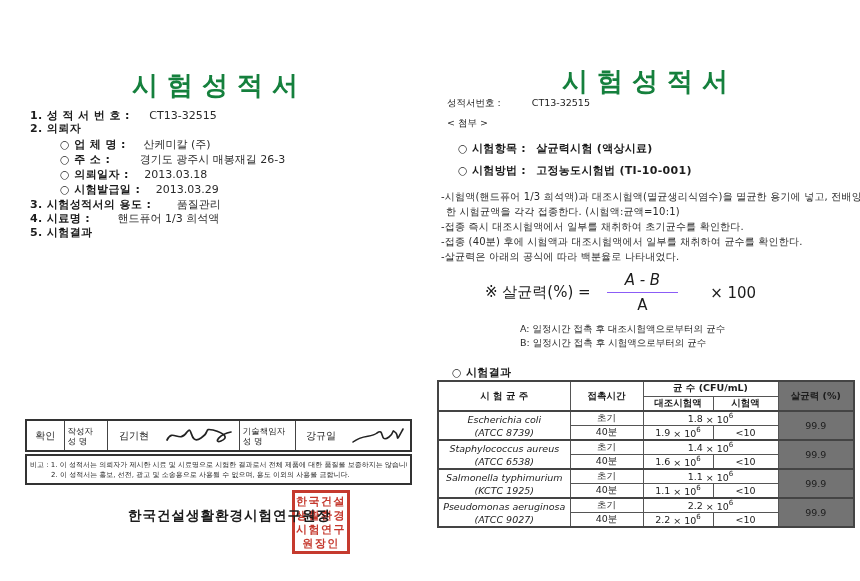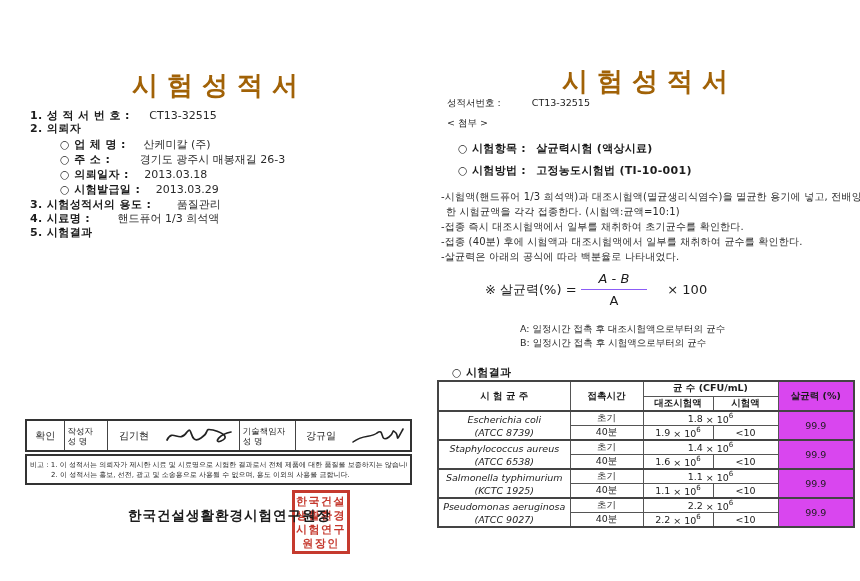--- a/index.html
+++ b/index.html
@@ -4,21 +4,21 @@
 <style>
   * { box-sizing: border-box; margin: 0; padding: 0; }
   html,body { width: 860px; height: 581px; background: #ffffff; overflow: hidden;
     font-family: "DejaVu Sans", "Liberation Sans", sans-serif; color: #1c1c1c; }
   .page { position: absolute; top: 0; width: 430px; height: 581px; }
   #page-left  { left: 0; }
   #page-right { left: 430px; }
   .abs { position: absolute; white-space: nowrap; }
 
   .doc-title { left: 0; width: 430px; text-align: center; font-size: 26px; font-weight: bold;
-    letter-spacing: 9px; padding-left: 9px; color: #a16207; }
+    letter-spacing: 9px; padding-left: 9px; color: #15803d; }
 
   .line  { font-size: 11px; }
   .lbl   { font-weight: bold; letter-spacing: .4px; }
   .val   { font-weight: normal; color: #2a2a2a; }
   .sm    { font-size: 9.5px; }
 
   
   .sign-table { left: 25px; top: 419px; width: 387px; height: 33px; border: 2px solid #333;
     display: flex; align-items: stretch; font-size: 10px; }
   .sc { display: flex; align-items: center; justify-content: center; }
@@ -39,34 +39,34 @@
   .seal { top: 490px; left: 292px; width: 58px; height: 64px; border: 3px solid #c53a2e;
     color: #c5392e; font-weight: bold; font-size: 11px; line-height: 14px; text-align: center;
     padding-top: 2px; letter-spacing: 1.5px; background: rgba(255,255,255,.0); }
 
   
   .bullet-line { font-size: 11px; font-weight: bold; letter-spacing: .3px; }
   .method { left: 11px; top: 189px; font-size: 10px; line-height: 15px; color: #2a2a2a;
     letter-spacing: .2px; }
   .method .m2 { padding-left: 5px; }
 
-  .formula { left: 55px; top: 271px; display: flex; align-items: center; font-size: 13px; }
+  .formula { left: 55px; top: 271px; display: flex; align-items: center; font-size: 15px; gap: 12px; }
   .frac { display: inline-flex; flex-direction: column; align-items: center; margin: 0 4px; }
   .frac .num { border-bottom: 1px solid #8b5cf6; padding: 0 18px 3px 18px; font-style: italic; }
   .frac .den { padding-top: 3px; }
   .f-suffix { margin-left: 16px; }
 
   .legend { font-size: 9.5px; color: #2a2a2a; }
 
   table.results { position: absolute; left: 7px; top: 380px; width: 416px;
     border-collapse: collapse; font-size: 9.5px; table-layout: fixed; border: 2px solid #444; }
   .results th, .results td { border: 1px solid #555; text-align: center; padding: 0; height: 13px;
     overflow: hidden; }
   .results th { font-weight: bold; height: 15px; }
-  .results .shade { background: #d946ef; }
+  .results .shade { background: #737373; }
   .results .sp { font-style: italic; }
   .results tr.group-start td { border-top: 2px solid #444; }
   .results sup { font-size: 7px; }
   .nt { margin-left: 3px; }
   .species-cell div { line-height: 13px; }
 
   .sig-svg { display: block; }
 </style>
 </head>
 <body>

